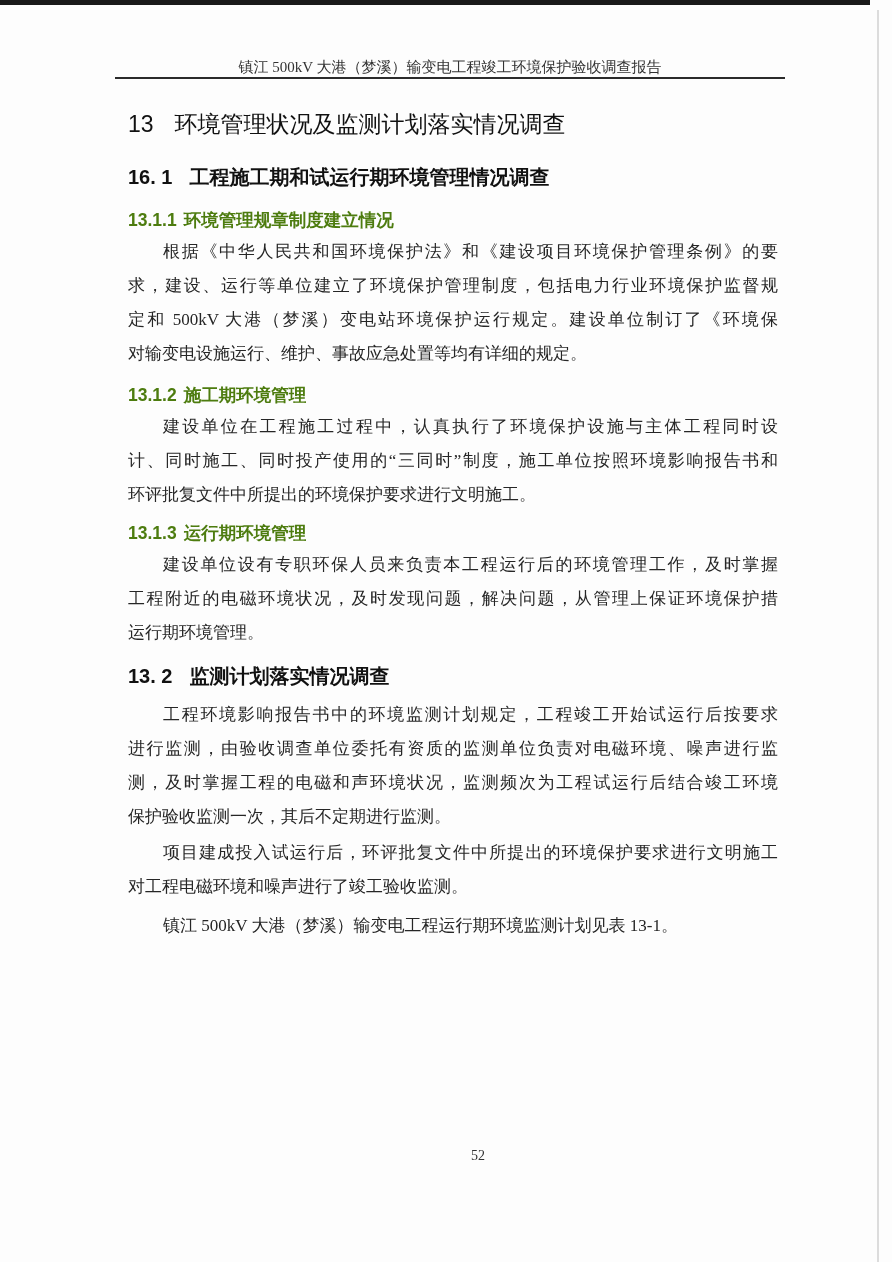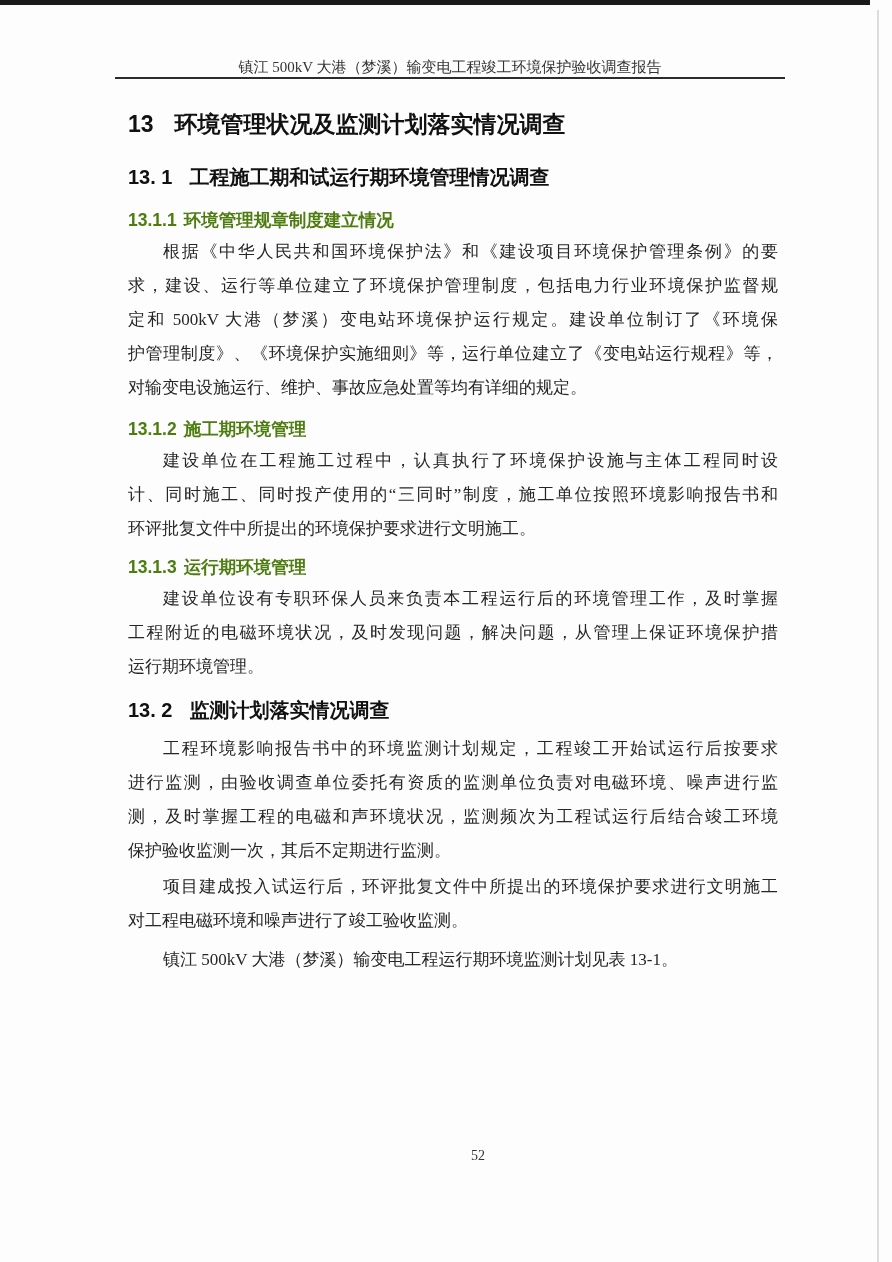--- a/index.html
+++ b/index.html
@@ -29,21 +29,21 @@
     font-size: 15px;
     line-height: 20px;
     color: #333;
     border-bottom: 2px solid #2b2b2b;
   }
   .content { margin: 0 114px 0 128px; width: 650px; }
 
   .chapter-heading {
     margin: 31px 0 0 0;
     font-family: "Liberation Sans", sans-serif;
-    font-weight: 700;
+    font-weight: 400;
     font-size: 23px;
     line-height: 28px;
     color: #111;
   }
   .chapter-heading .h-num { margin-right: 21px; }
 
   .section-heading {
     margin: 27px 0 0 0;
     font-family: "Liberation Sans", sans-serif;
     font-weight: 700;
@@ -100,31 +100,30 @@
   <span>镇江 500kV 大港（梦溪）输变电工程竣工环境保护验收调查报告</span>
 </div>
 
 <div class="content">
 
   <div class="chapter-heading">
     <span class="h-num">13</span><span>环境管理状况及监测计划落实情况调查</span>
   </div>
 
   <div class="section-heading">
-    <span class="h-num">13. 1</span><span>工程施工期和试运行期环境管理情况调查</span>
+    <span class="h-num">16. 1</span><span>工程施工期和试运行期环境管理情况调查</span>
   </div>
 
   <div class="subsection-heading">
     <span class="h-num">13.1.1</span><span>环境管理规章制度建立情况</span>
   </div>
   <div class="para p1">
     <div class="line line-first">根据《中华人民共和国环境保护法》和《建设项目环境保护管理条例》的要</div>
     <div class="line">求，建设、运行等单位建立了环境保护管理制度，包括电力行业环境保护监督规</div>
     <div class="line">定和 500kV 大港（梦溪）变电站环境保护运行规定。建设单位制订了《环境保</div>
-    <div class="line">护管理制度》、《环境保护实施细则》等，运行单位建立了《变电站运行规程》等，</div>
     <div class="line line-last">对输变电设施运行、维护、事故应急处置等均有详细的规定。</div>
   </div>
 
   <div class="subsection-heading s2">
     <span class="h-num">13.1.2</span><span>施工期环境管理</span>
   </div>
   <div class="para p2">
     <div class="line line-first">建设单位在工程施工过程中，认真执行了环境保护设施与主体工程同时设</div>
     <div class="line">计、同时施工、同时投产使用的“三同时”制度，施工单位按照环境影响报告书和</div>
     <div class="line line-last">环评批复文件中所提出的环境保护要求进行文明施工。</div>

